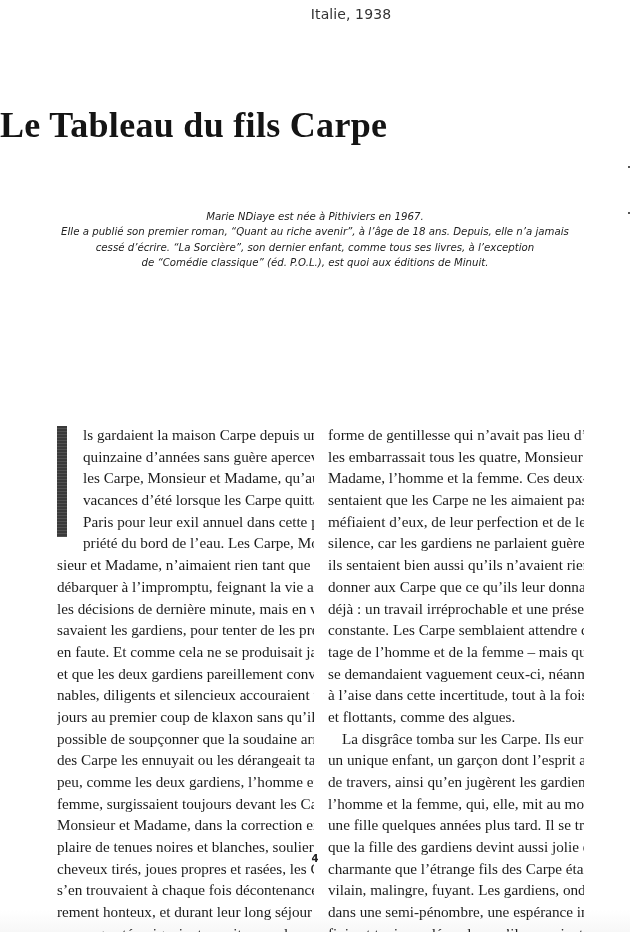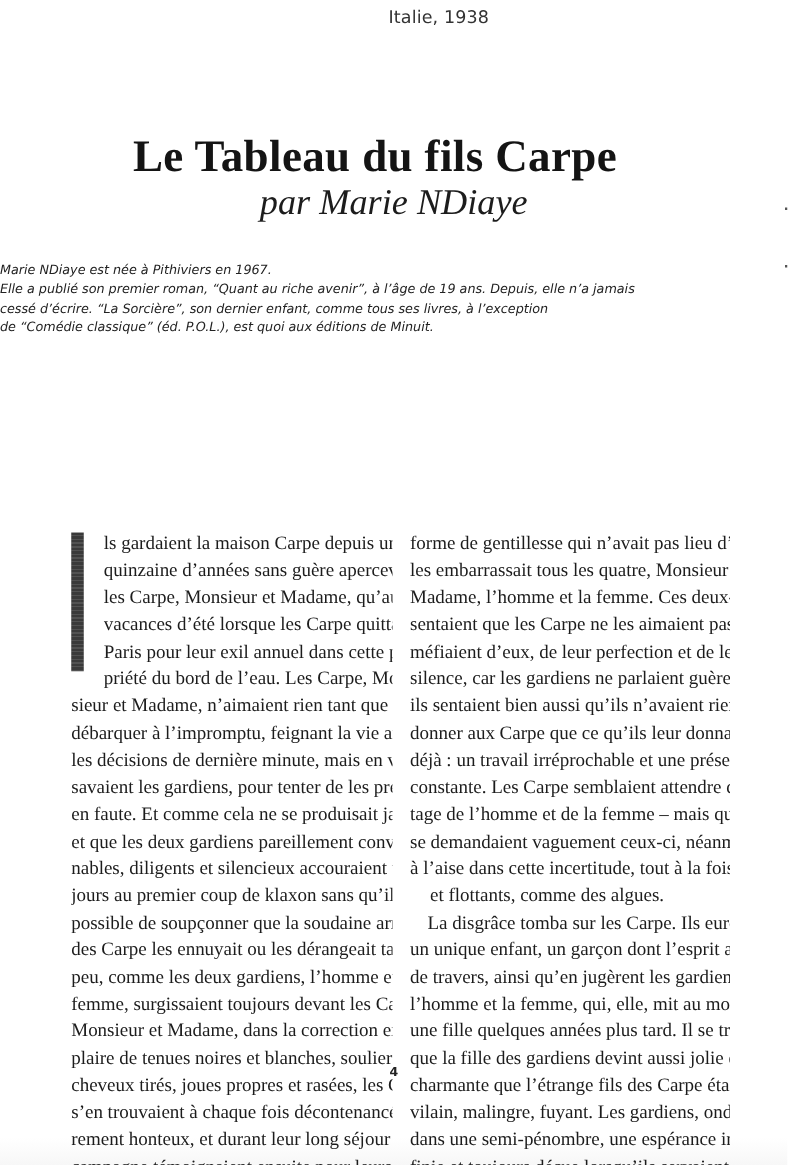--- a/index.html
+++ b/index.html
@@ -28,42 +28,42 @@
       font-family: "DejaVu Sans", sans-serif;
       font-size: 14px;
       color: #333;
       letter-spacing: 0.1px;
       padding-left: 36px;
     }
     .title {
       position: absolute;
       top: 104px;
       left: 0; width: 600px;
-      text-align: center;
+      text-align: left;
       font-family: "Liberation Serif", serif;
       font-weight: bold;
       font-size: 36px;
       color: #141414;
       letter-spacing: 0.3px;
     }
     .byline {
       position: absolute;
       top: 146px;
       left: 0; width: 630px;
       text-align: center;
       font-family: "Liberation Serif", serif;
       font-style: italic;
       font-size: 29px;
       color: #1c1c1c;
     }
     .bio {
       position: absolute;
       top: 209px;
       left: 0; width: 630px;
-      text-align: left;
+      text-align: center;
       font-family: "DejaVu Sans", sans-serif;
       font-style: italic;
       font-size: 10.2px;
       line-height: 15.3px;
       color: #222;
     }
     .bio .bio-line {
       display: block;
       white-space: nowrap;
     }
@@ -78,21 +78,21 @@
     .col-left { left: 57px; width: 257px; }
     .col-right { left: 328px; width: 256px; }
     .line {
       display: block;
       height: 21.7px;
       white-space: nowrap;
       text-align: justify;
       text-align-last: justify;
       overflow: hidden;
     }
-    .line.last { text-align-last: left; margin-left: 16px; }
+    .line.last { text-align-last: left; }
     .line.indent { padding-left: 14px; }
     .line.dropped { margin-left: 26px; }
     .drop-cap {
       position: absolute;
       left: 57px;
       top: 426px;
       width: 10px;
       height: 111px;
       background:
         repeating-linear-gradient(0deg, rgba(255,255,255,0.12) 0 1px, rgba(0,0,0,0) 1px 3px),
@@ -115,25 +115,24 @@
     }
   </style>
 </head>
 <body>
 
 <div class="page">
 
   <div class="running-head">Italie, 1938</div>
 
   <div class="title">Le Tableau du fils Carpe</div>
-  <div class="byline">par Marie NDiaye</div>
 
   <div class="bio">
     <span class="bio-line">Marie NDiaye est née à Pithiviers en 1967.</span>
-    <span class="bio-line">Elle a publié son premier roman, “Quant au riche avenir”, à l’âge de 19 ans. Depuis, elle n’a jamais</span>
+    <span class="bio-line">Elle a publié son premier roman, “Quant au riche avenir”, à l’âge de 18 ans. Depuis, elle n’a jamais</span>
     <span class="bio-line">cessé d’écrire. “La Sorcière”, son dernier enfant, comme tous ses livres, à l’exception</span>
     <span class="bio-line">de “Comédie classique” (éd. P.O.L.), est quoi aux éditions de Minuit.</span>
   </div>
 
   <div class="drop-cap" title="">
     <span style="position:absolute;width:1px;height:1px;overflow:hidden;clip:rect(0 0 0 0);">I</span>
   </div>
 
   <div class="col col-left">
     <span class="line dropped">ls gardaient la maison Carpe depuis une</span>

